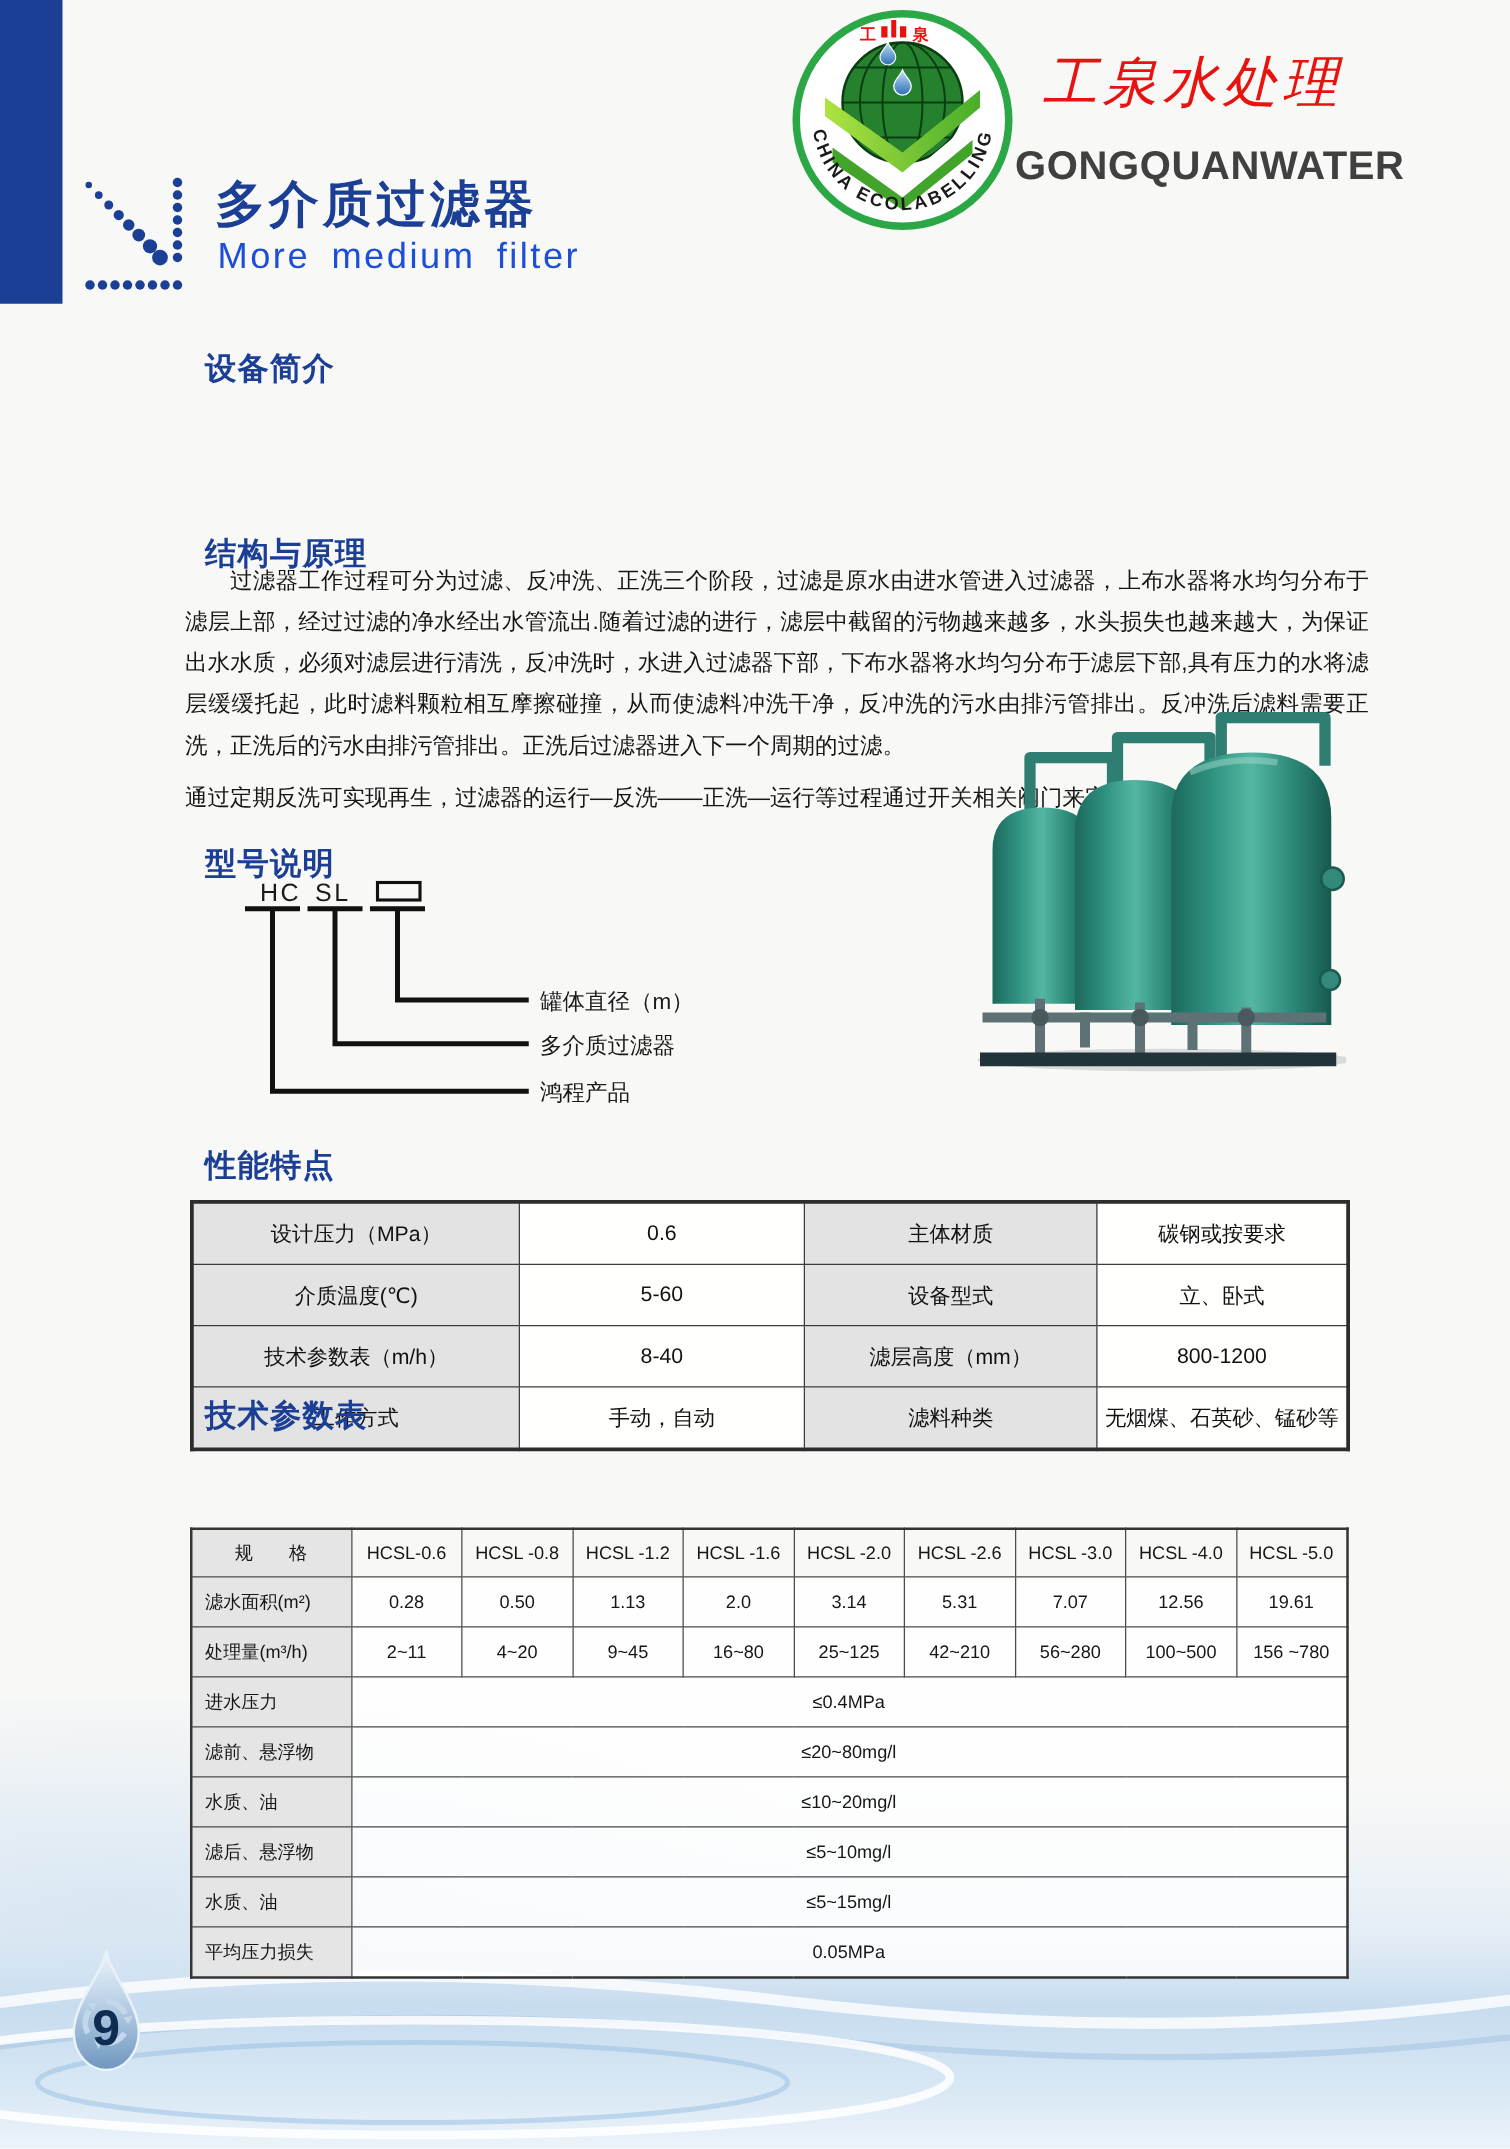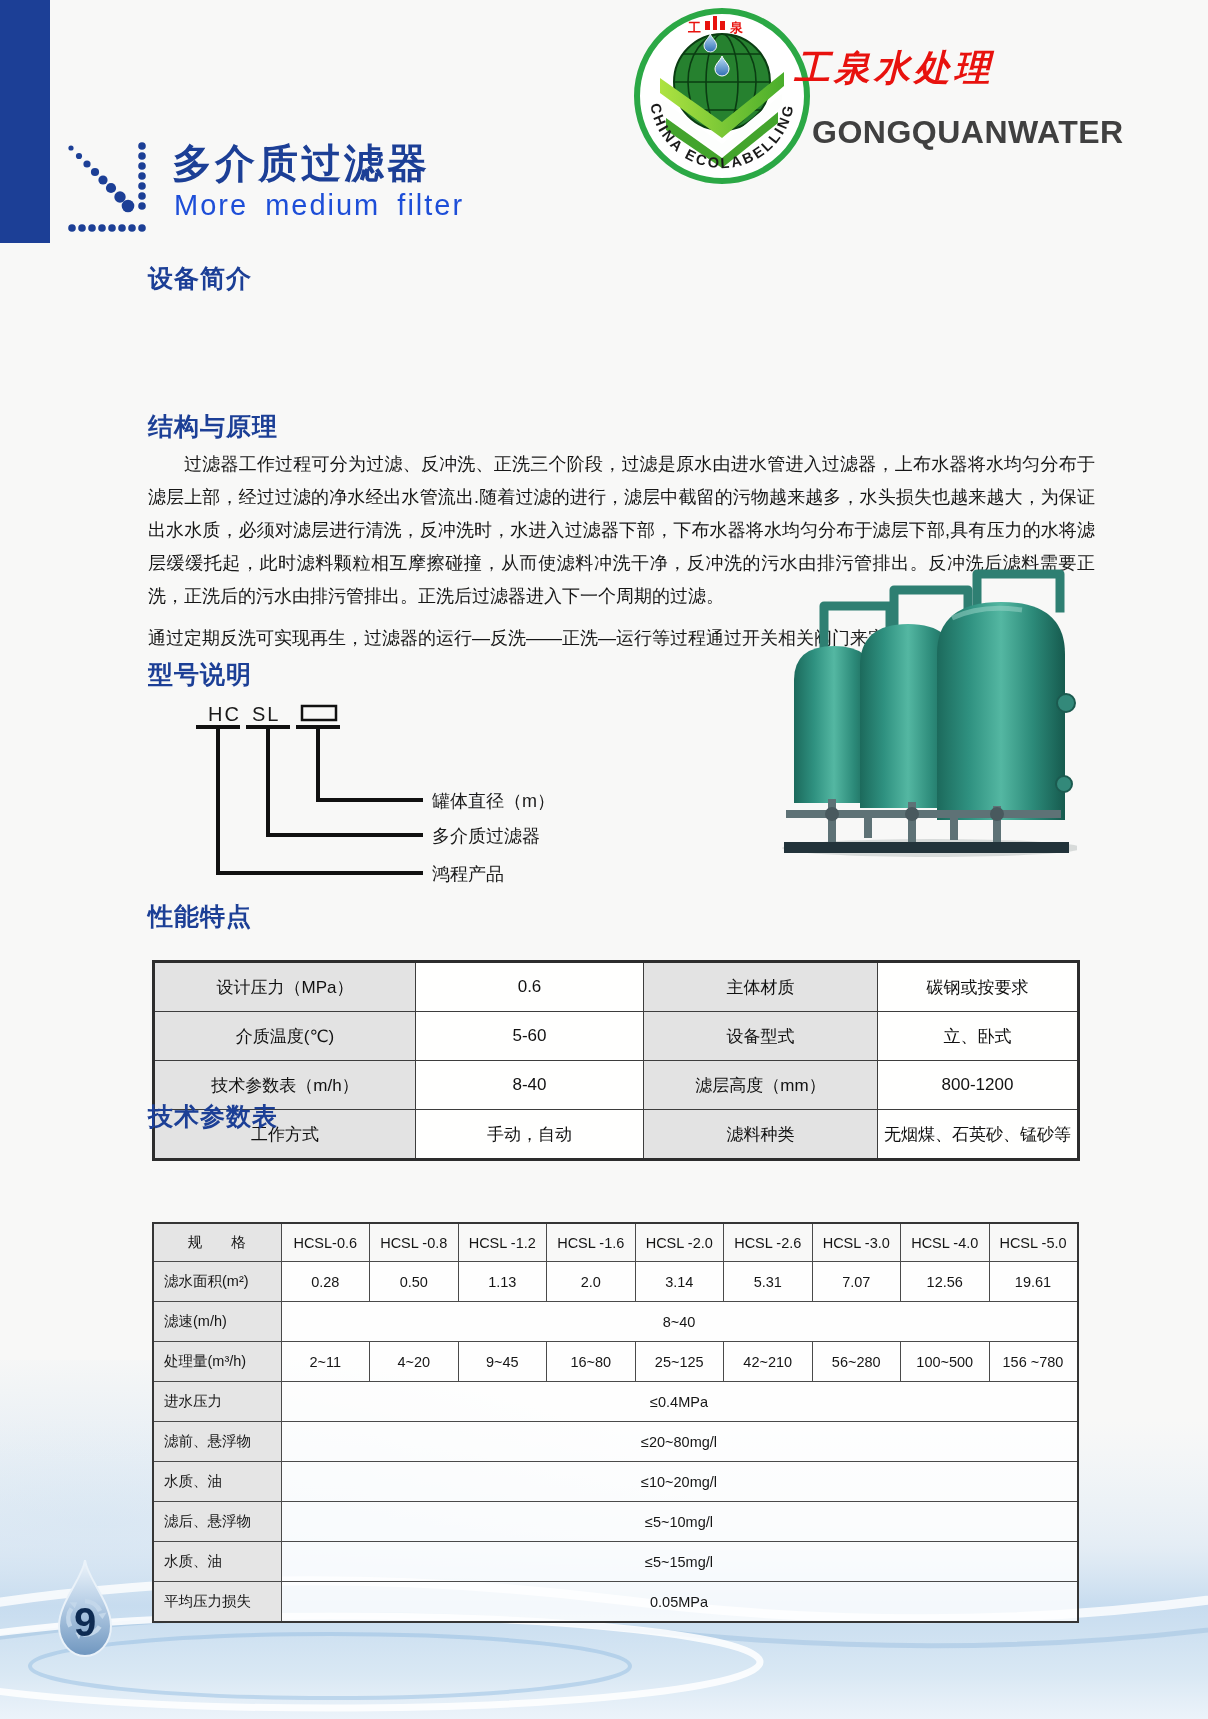--- a/index.html
+++ b/index.html
@@ -2,36 +2,36 @@
 <html><head>
 <meta charset="utf-8">
 <style>
   html,body{margin:0;padding:0;background:#ffffff;}
   .page{position:relative;width:1208px;height:1719px;background:#f8f8f7;overflow:hidden;
         font-family:"Liberation Sans","DejaVu Sans",sans-serif;}
   .bar{position:absolute;left:0;top:0;width:50px;height:243px;background:#1c3f96;}
 
   
   .logo-svg{position:absolute;left:632px;top:6px;}
-  .brand-cn{position:absolute;left:794px;top:38px;font-size:36px;line-height:58px;color:#e8120e;
-            font-weight:bold;font-style:italic;font-family:"DejaVu Serif","Liberation Serif",serif;
+  .brand-cn{position:absolute;left:834px;top:38px;font-size:44px;line-height:58px;color:#e8120e;
+            font-weight:normal;font-style:italic;font-family:"DejaVu Serif","Liberation Serif",serif;
             letter-spacing:4px;white-space:nowrap;}
   .brand-en{position:absolute;left:812px;top:114px;font-size:32px;color:#404040;font-weight:bold;
             letter-spacing:0.5px;white-space:nowrap;}
 
   
   .dots{position:absolute;left:64px;top:140px;}
   .title-cn{position:absolute;left:172px;top:136px;font-size:40px;font-weight:bold;color:#1c3f96;
             letter-spacing:3px;white-space:nowrap;}
   .title-en{position:absolute;left:174px;top:189px;font-size:29px;color:#1d4ed8;font-weight:400;
             letter-spacing:2px;word-spacing:7px;white-space:nowrap;}
 
   
   .hd{position:absolute;left:148px;font-size:25px;font-weight:bold;color:#1c3f96;
-      letter-spacing:1px;margin:0;white-space:nowrap;}
+      letter-spacing:1px;margin:16px;white-space:nowrap;}
   .hd-intro{top:262px;} .hd-principle{top:410px;} .hd-model{top:658px;}
   .hd-features{top:900px;} .hd-tech{top:1100px;}
   .body{position:absolute;left:148px;font-size:18px;line-height:33px;color:#161616;
         text-align:justify;margin:0;font-weight:500;}
   .para-intro{top:300px;width:945px;text-indent:2em;}
   .para-p1{top:448px;width:947px;text-indent:2em;}
   .para-p2{top:622px;width:900px;}
 
   .model-svg{position:absolute;left:180px;top:698px;}
   .tanks-svg{position:absolute;left:772px;top:548px;}
@@ -304,24 +304,20 @@
           <td class="val">0.50</td>
           <td class="val">1.13</td>
           <td class="val">2.0</td>
           <td class="val">3.14</td>
           <td class="val">5.31</td>
           <td class="val">7.07</td>
           <td class="val">12.56</td>
           <td class="val">19.61</td>
         </tr>
         <tr>
-          <td class="lab">滤速(m/h)</td>
-          <td colspan="9" class="merged">8~40</td>
-        </tr>
-        <tr>
           <td class="lab">处理量(m³/h)</td>
           <td class="val">2~11</td>
           <td class="val">4~20</td>
           <td class="val">9~45</td>
           <td class="val">16~80</td>
           <td class="val">25~125</td>
           <td class="val">42~210</td>
           <td class="val">56~280</td>
           <td class="val">100~500</td>
           <td class="val">156 ~780</td>

